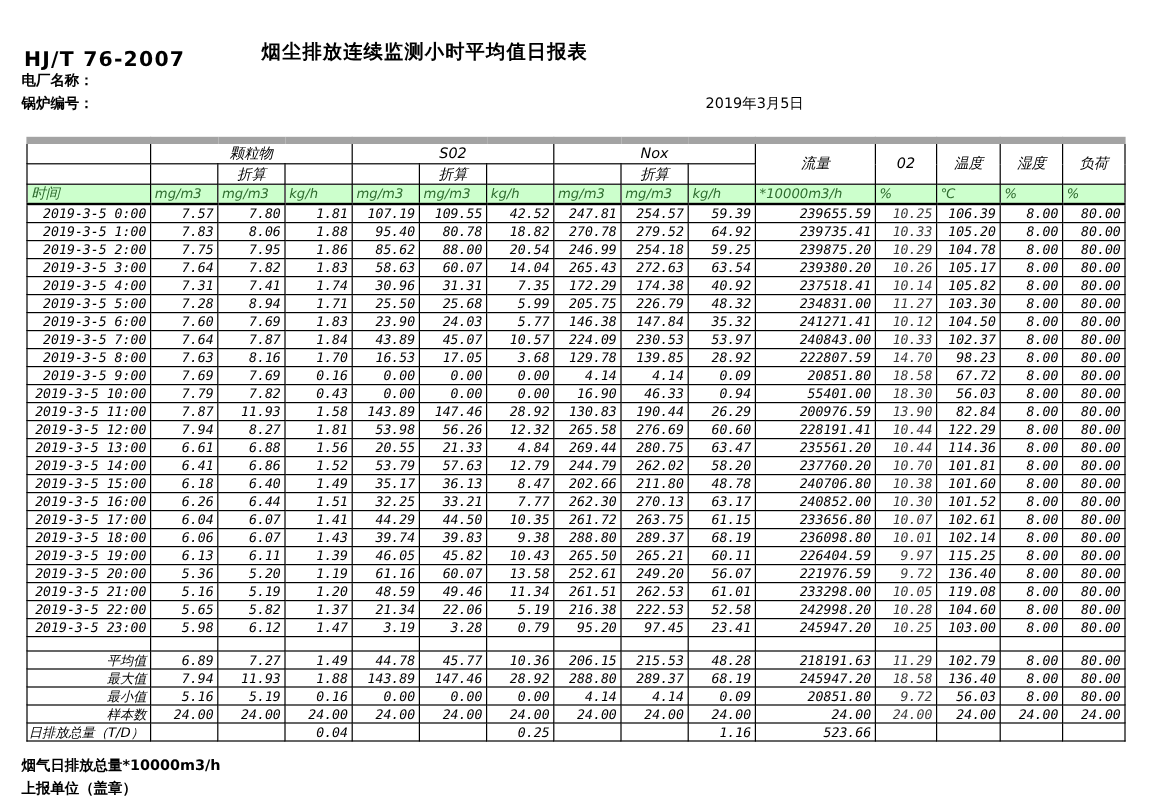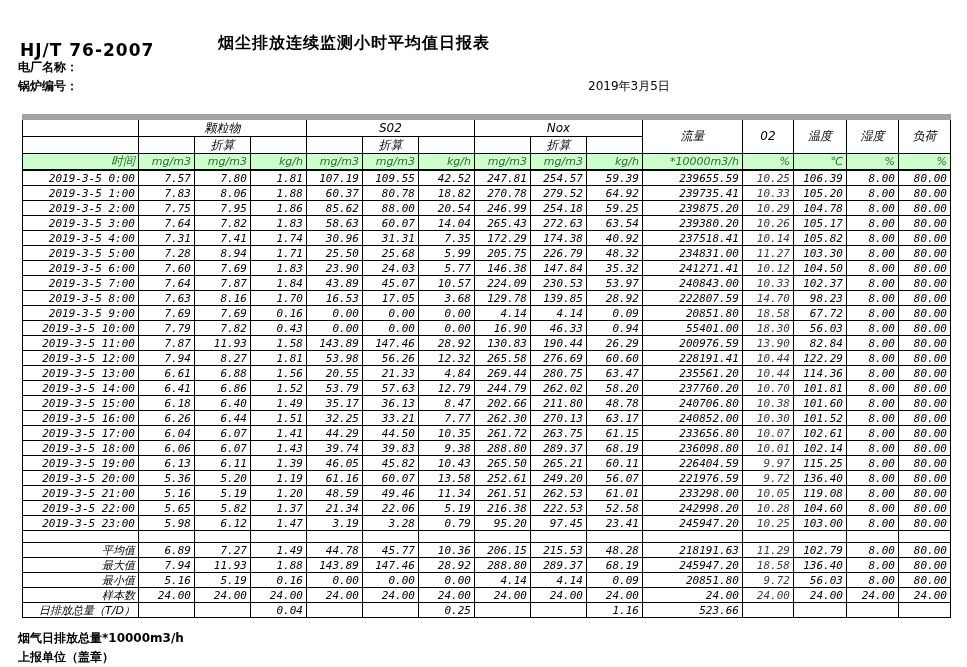--- a/index.html
+++ b/index.html
@@ -13,28 +13,28 @@
   .date{left:588px;top:78px;font-size:12px;}
   .foot1{left:18px;top:630px;font-size:12px;font-weight:bold;}
   .foot2{left:18px;top:649px;font-size:12px;font-weight:bold;}
   .foot3{left:212px;top:649px;font-size:12px;font-weight:bold;margin-top:48px;}
 
   table.report{position:absolute;left:22px;top:114px;border-collapse:collapse;
         table-layout:fixed;border-top:6px solid #a3a3a3;font-style:italic;}
   table.report td{border:1px solid #000;font-size:11px;height:14px;line-height:13px;
         padding:0 3px;white-space:nowrap;overflow:hidden;}
   tr.grp td{text-align:center;font-size:12px;height:16px;}
-  tr.unit-row td{background:#ccffcc;color:#2e6b2e;text-align:right;
+  tr.unit-row td{background:#ccffcc;color:#2e6b2e;text-align:left;
         border-bottom:2px solid #000;font-size:11px;height:15px;}
   tr.unit-row td.time-hd{font-size:12px;}
   td.num{text-align:right;font-family:"DejaVu Sans Mono",monospace;font-size:11px;}
   td.o2col{color:#3c3c3c;}
   tr.spacer td{height:11px;}
   td.sum-label{text-align:right;font-size:11px;padding-right:3px;}
-  td.sum-label.left{text-align:left;padding-left:16px;}
+  td.sum-label.left{text-align:left;padding-left:1px;}
 </style>
 </head>
 <body>
 
 <div class="page">
 
   <div class="abs std-code">HJ/T  76-2007</div>
   <div class="abs title">烟尘排放连续监测小时平均值日报表</div>
   <div class="abs plant">电厂名称：</div>
   <div class="abs boiler">锅炉编号：</div>
@@ -114,21 +114,21 @@
           <td class="num o2col">10.25</td>
           <td class="num">106.39</td>
           <td class="num">8.00</td>
           <td class="num">80.00</td>
         </tr>
         <tr>
           <td class="num">2019-3-5 1:00</td>
           <td class="num">7.83</td>
           <td class="num">8.06</td>
           <td class="num">1.88</td>
-          <td class="num">60.37</td>
+          <td class="num">95.40</td>
           <td class="num">80.78</td>
           <td class="num">18.82</td>
           <td class="num">270.78</td>
           <td class="num">279.52</td>
           <td class="num">64.92</td>
           <td class="num">239735.41</td>
           <td class="num o2col">10.33</td>
           <td class="num">105.20</td>
           <td class="num">8.00</td>
           <td class="num">80.00</td>

